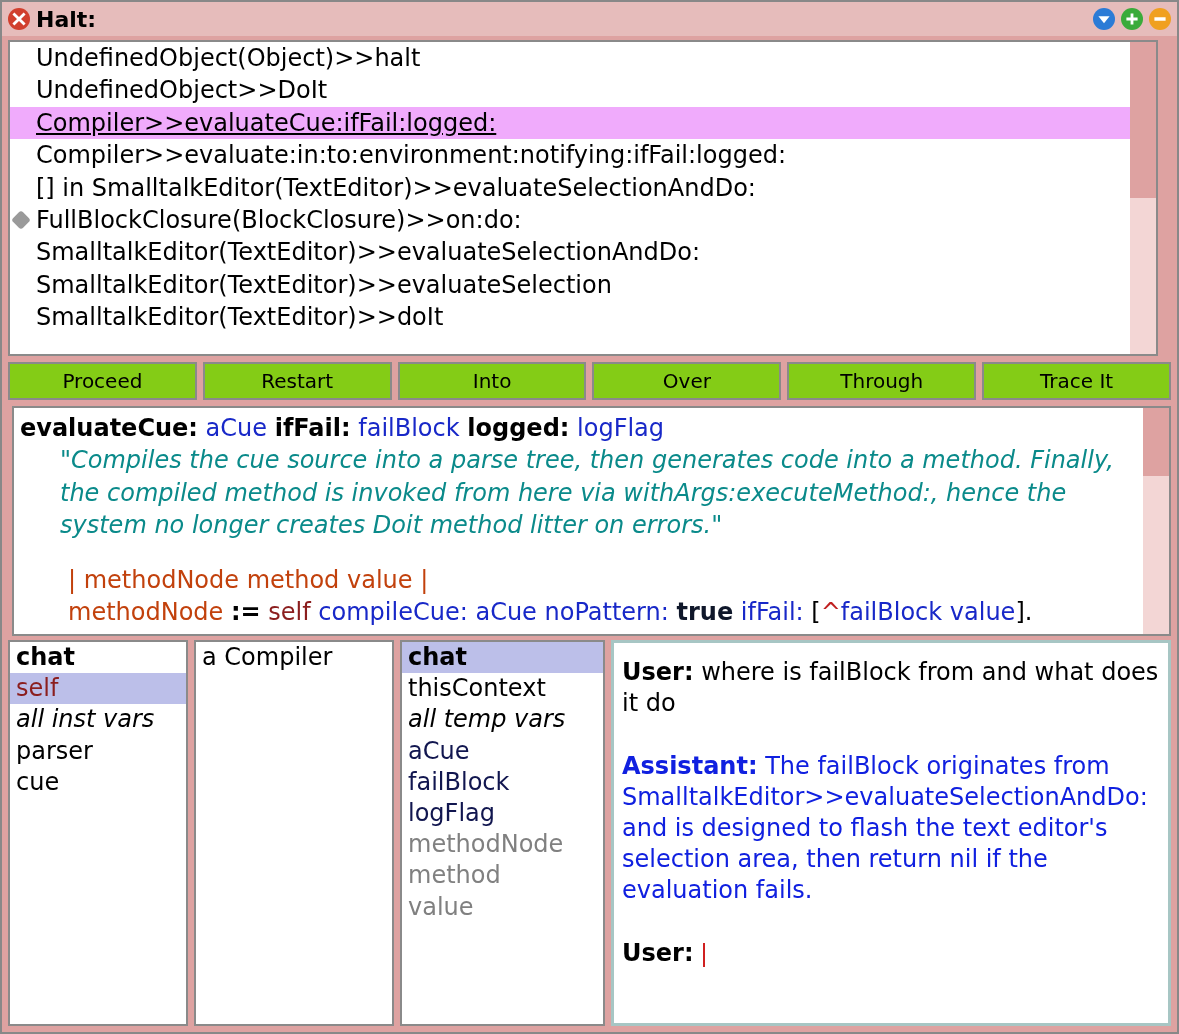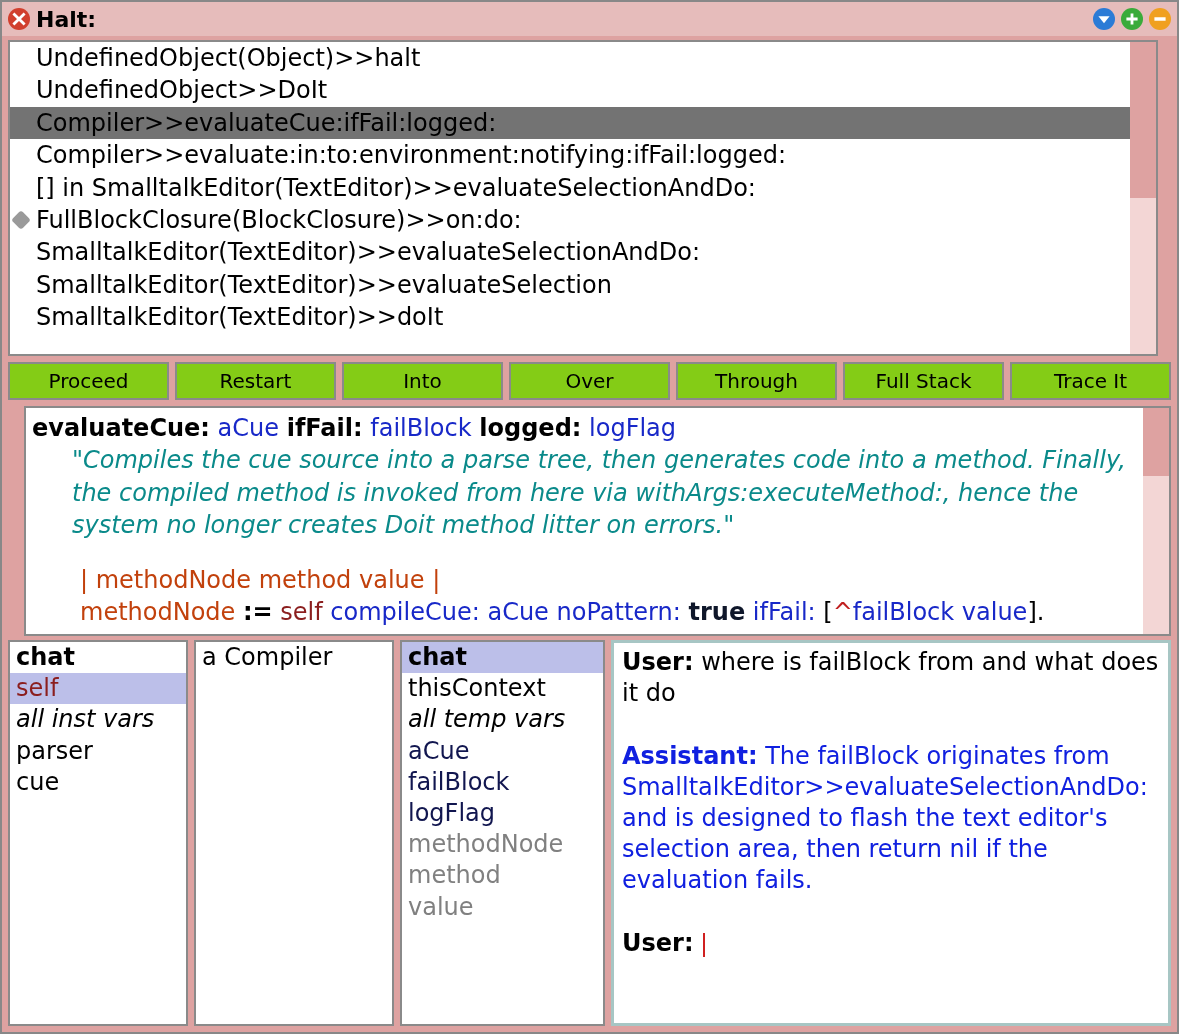--- a/index.html
+++ b/index.html
@@ -52,21 +52,21 @@
     background: #fff;
     overflow: hidden;
     font-size: 24px;
     line-height: 1.35;
   }
   .stack-row {
     padding: 0 6px 0 26px;
     white-space: nowrap;
     position: relative;
   }
-  .stack-row.selected { background: #737373; }
+  .stack-row.selected { background: #f0abfc; text-decoration: underline; }
   .stack-row .decor {
     position: absolute;
     left: 4px; top: 50%; transform: translateY(-50%);
     width: 14px; height: 14px;
     border-radius: 3px;
     transform: translateY(-50%) rotate(45deg);
     background: #9a9a9a;
   }
   .stack-scroll {
     width: 26px;
@@ -88,21 +88,21 @@
     flex: 1;
     height: 38px;
     background: #84cc16;
     border: 2px solid #8a8a8a;
     font-size: 20px;
     display: flex; align-items: center; justify-content: center;
     cursor: default;
   }
   
   .code-wrap {
-    margin: 2px 6px 4px 22px;
+    margin: 2px 6px 4px 10px;
     border: 2px solid #8a8a8a;
     display: flex;
     height: 230px;
     background: #f3d6d5;
   }
   .code-area {
     flex: 1;
     background: #fff;
     padding: 4px 6px;
     font-size: 24px;
@@ -140,21 +140,21 @@
   .panel .row.ital { font-style: italic; }
   .panel .row.dim { color: #808080; }
   .panel .row.self { color: #8b1e1e; }
   .panel .row.blue { color: #11164f; }
   .p-recv { width: 180px; }
   .p-recv-val { width: 200px; padding: 0 6px; }
   .p-ctx { width: 205px; }
   .p-chat {
     flex: 1;
     border: 3px solid #a7c6c4;
-    padding: 4px 8px;
+    padding: 14px 8px;
     font-size: 24px;
     line-height: 1.3;
     position: relative;
   }
   .p-chat .u { font-weight: bold; }
   .p-chat .a { color: #1020e0; }
   .p-chat .a .lbl { font-weight: bold; }
   .cursor {
     display: inline-block;
     width: 2px; height: 24px;
@@ -209,21 +209,20 @@
       <div class="scroll-thumb"></div>
     </div>
   </div>
 
   <div class="btnbar" id="btnbar">
       <div class="btn">Proceed</div>
       <div class="btn">Restart</div>
       <div class="btn">Into</div>
       <div class="btn">Over</div>
       <div class="btn">Through</div>
-      <div class="btn">Full Stack</div>
       <div class="btn">Trace It</div>
     </div>
 
   <div class="code-wrap">
     <div class="code-area">
       <div>
         <span class="kw-bold">evaluateCue:</span>
         <span> </span><span class="c-arg">aCue</span>
         <span> </span><span class="kw-bold">ifFail:</span>
         <span> </span><span class="c-arg">failBlock</span>

